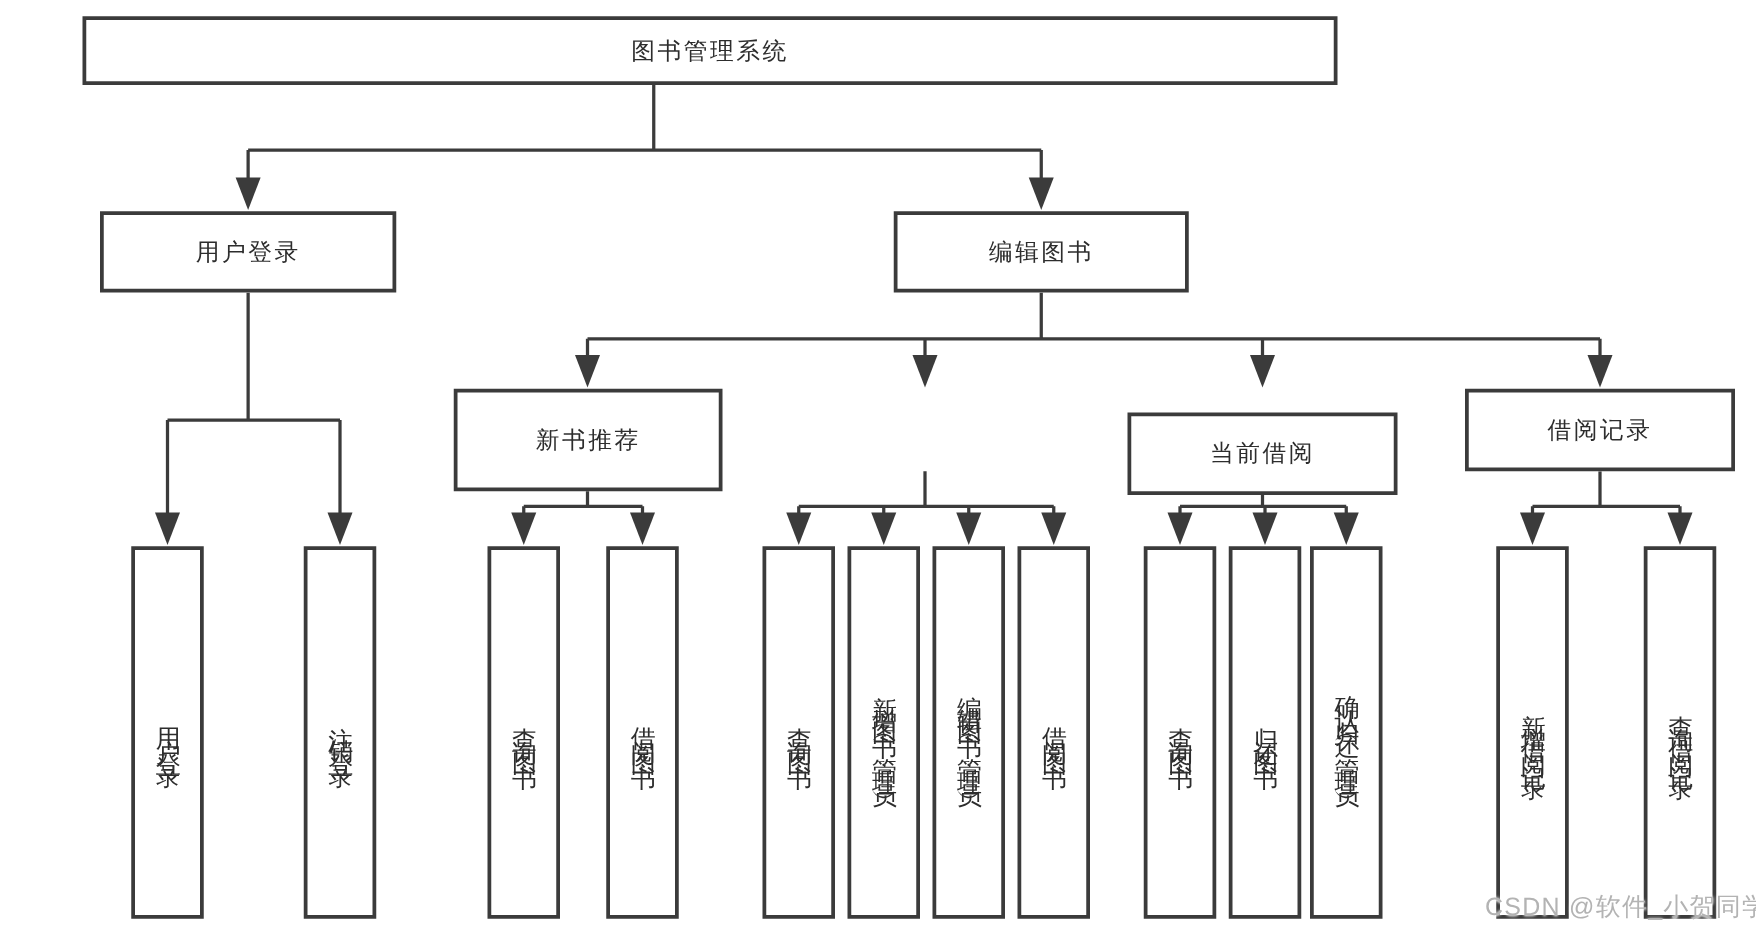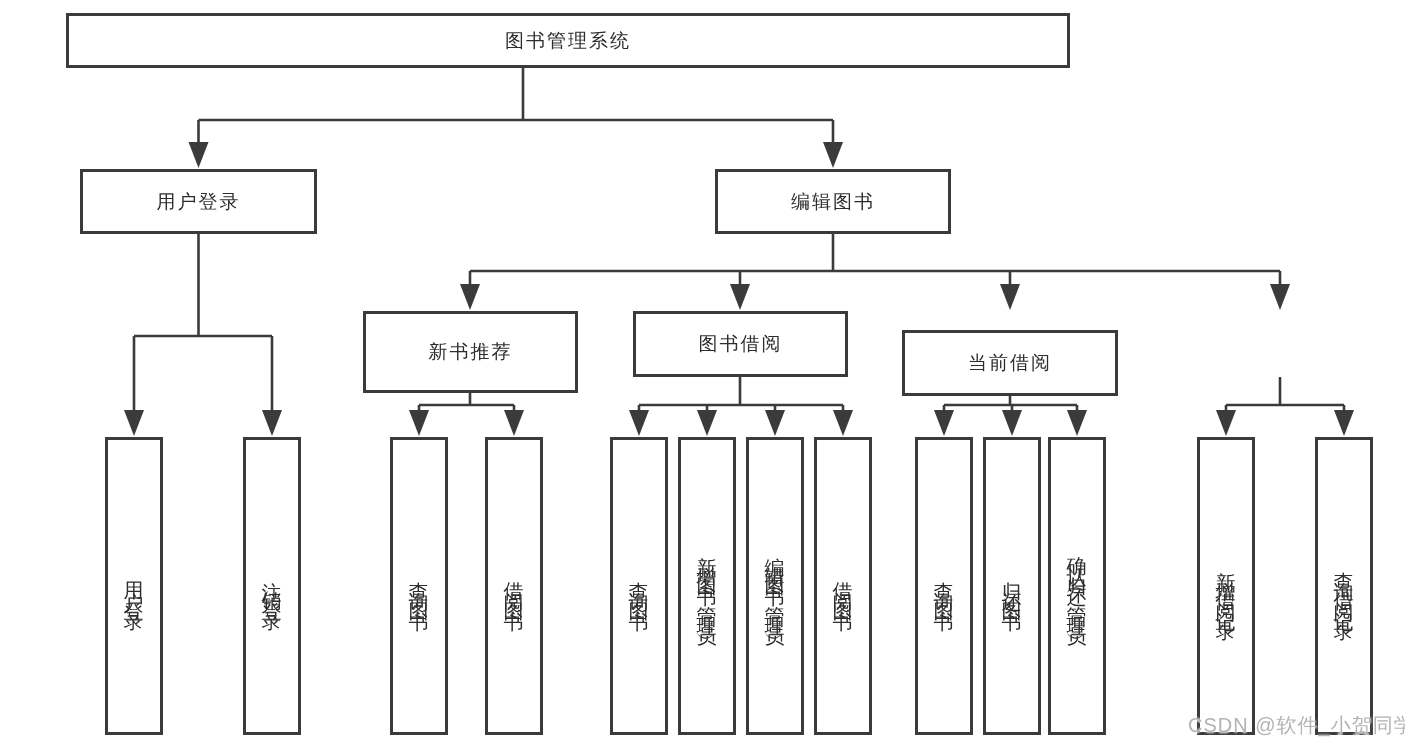--- a/index.html
+++ b/index.html
@@ -95,25 +95,25 @@
   <div class="node" style="left:80px; top:169px; width:237px; height:65px;">
     <span class="hlabel">用户登录</span>
   </div>
   <div class="node" style="left:715px; top:169px; width:236px; height:65px;">
     <span class="hlabel">编辑图书</span>
   </div>
 
   <div class="node" style="left:363px; top:311px; width:215px; height:82px;">
     <span class="hlabel">新书推荐</span>
   </div>
-  <div class="node" style="left:633px; top:311px; width:215px; height:66px;">
-    <span class="hlabel">图书借阅</span>
-  </div>
   <div class="node" style="left:902px; top:330px; width:216px; height:66px;">
     <span class="hlabel">当前借阅</span>
+  </div>
+  <div class="node" style="left:1172px; top:311px; width:216px; height:66px;">
+    <span class="hlabel">借阅记录</span>
   </div>
 
   <div class="node leaf" style="left:105px;">
     <span class="vlabel">用户登录</span>
   </div>
   <div class="node leaf" style="left:243px;">
     <span class="vlabel">注销登录</span>
   </div>
   <div class="node leaf" style="left:390px;">
     <span class="vlabel">查询图书</span>

